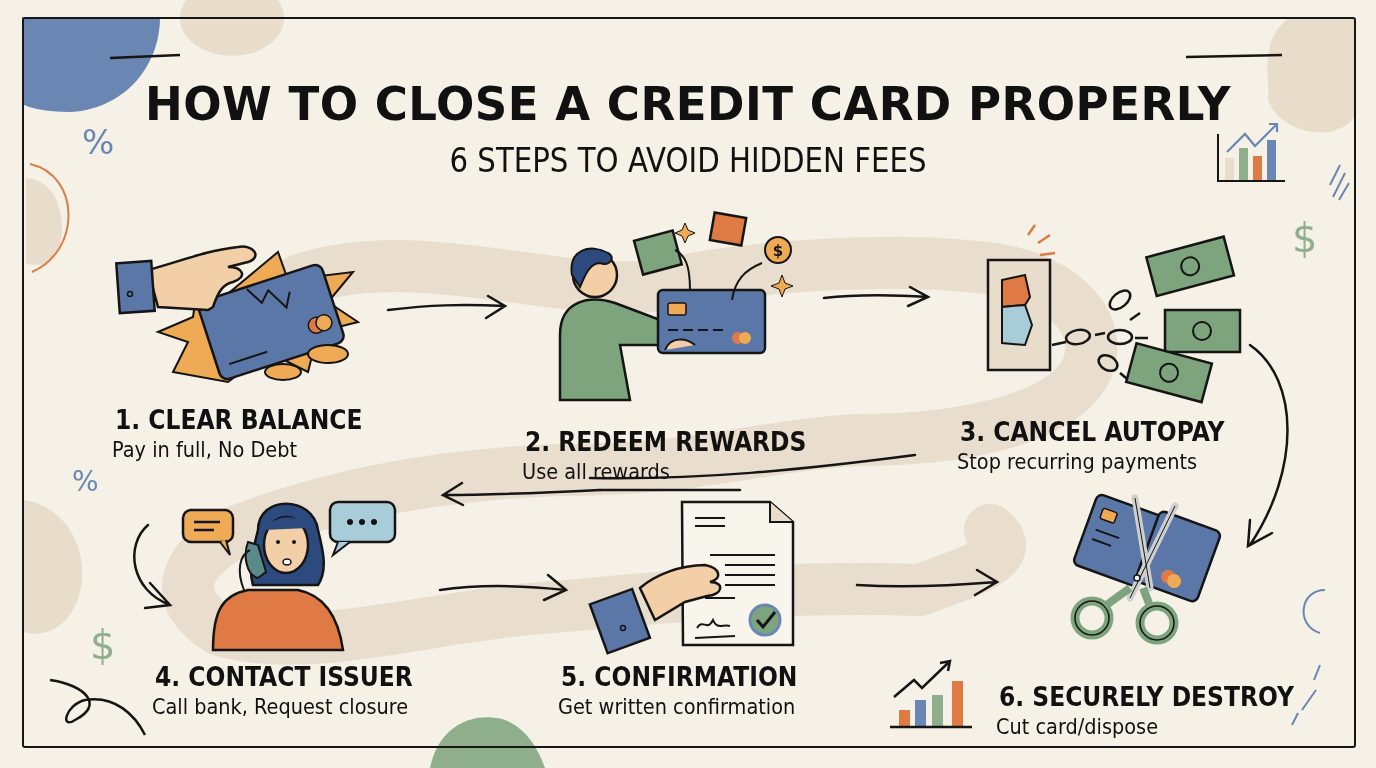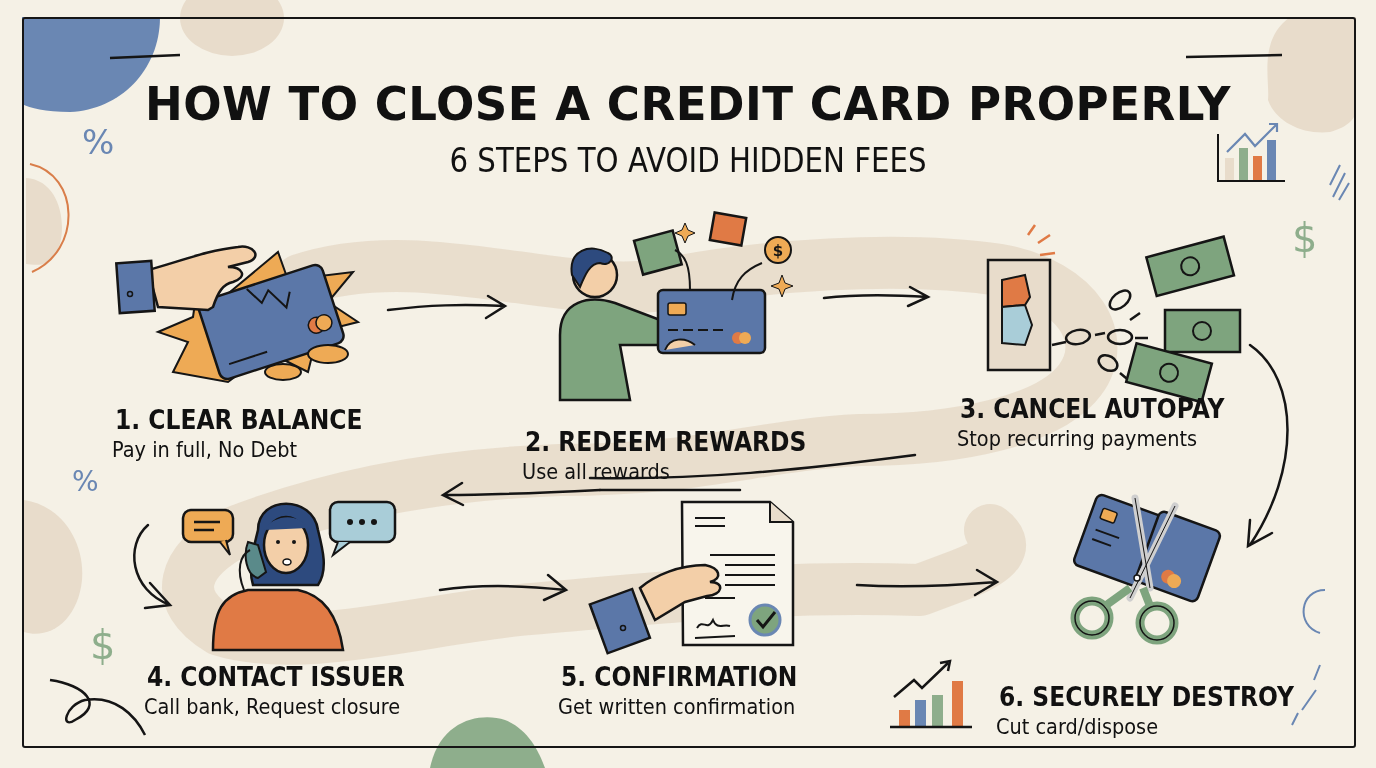--- a/index.html
+++ b/index.html
@@ -214,25 +214,25 @@
 </svg>
 
 <div class="step" style="left:100px;top:405px;width:300px">
   <div class="step-title">1. CLEAR BALANCE</div>
   <div class="step-desc">Pay in full, No Debt</div>
 </div>
 <div class="step" style="left:510px;top:427px;width:300px">
   <div class="step-title">2. REDEEM REWARDS</div>
   <div class="step-desc">Use all rewards</div>
 </div>
-<div class="step" style="left:945px;top:394px;width:300px">
+<div class="step" style="left:945px;top:417px;width:300px">
   <div class="step-title">3. CANCEL AUTOPAY</div>
   <div class="step-desc">Stop recurring payments</div>
 </div>
-<div class="step" style="left:132px;top:662px;width:300px">
+<div class="step" style="left:140px;top:662px;width:300px">
   <div class="step-title">4. CONTACT ISSUER</div>
   <div class="step-desc">Call bank, Request closure</div>
 </div>
 <div class="step" style="left:546px;top:662px;width:300px">
   <div class="step-title">5. CONFIRMATION</div>
   <div class="step-desc">Get written confirmation</div>
 </div>
 <div class="step" style="left:984px;top:682px;width:300px">
   <div class="step-title">6. SECURELY DESTROY</div>
   <div class="step-desc">Cut card/dispose</div>

